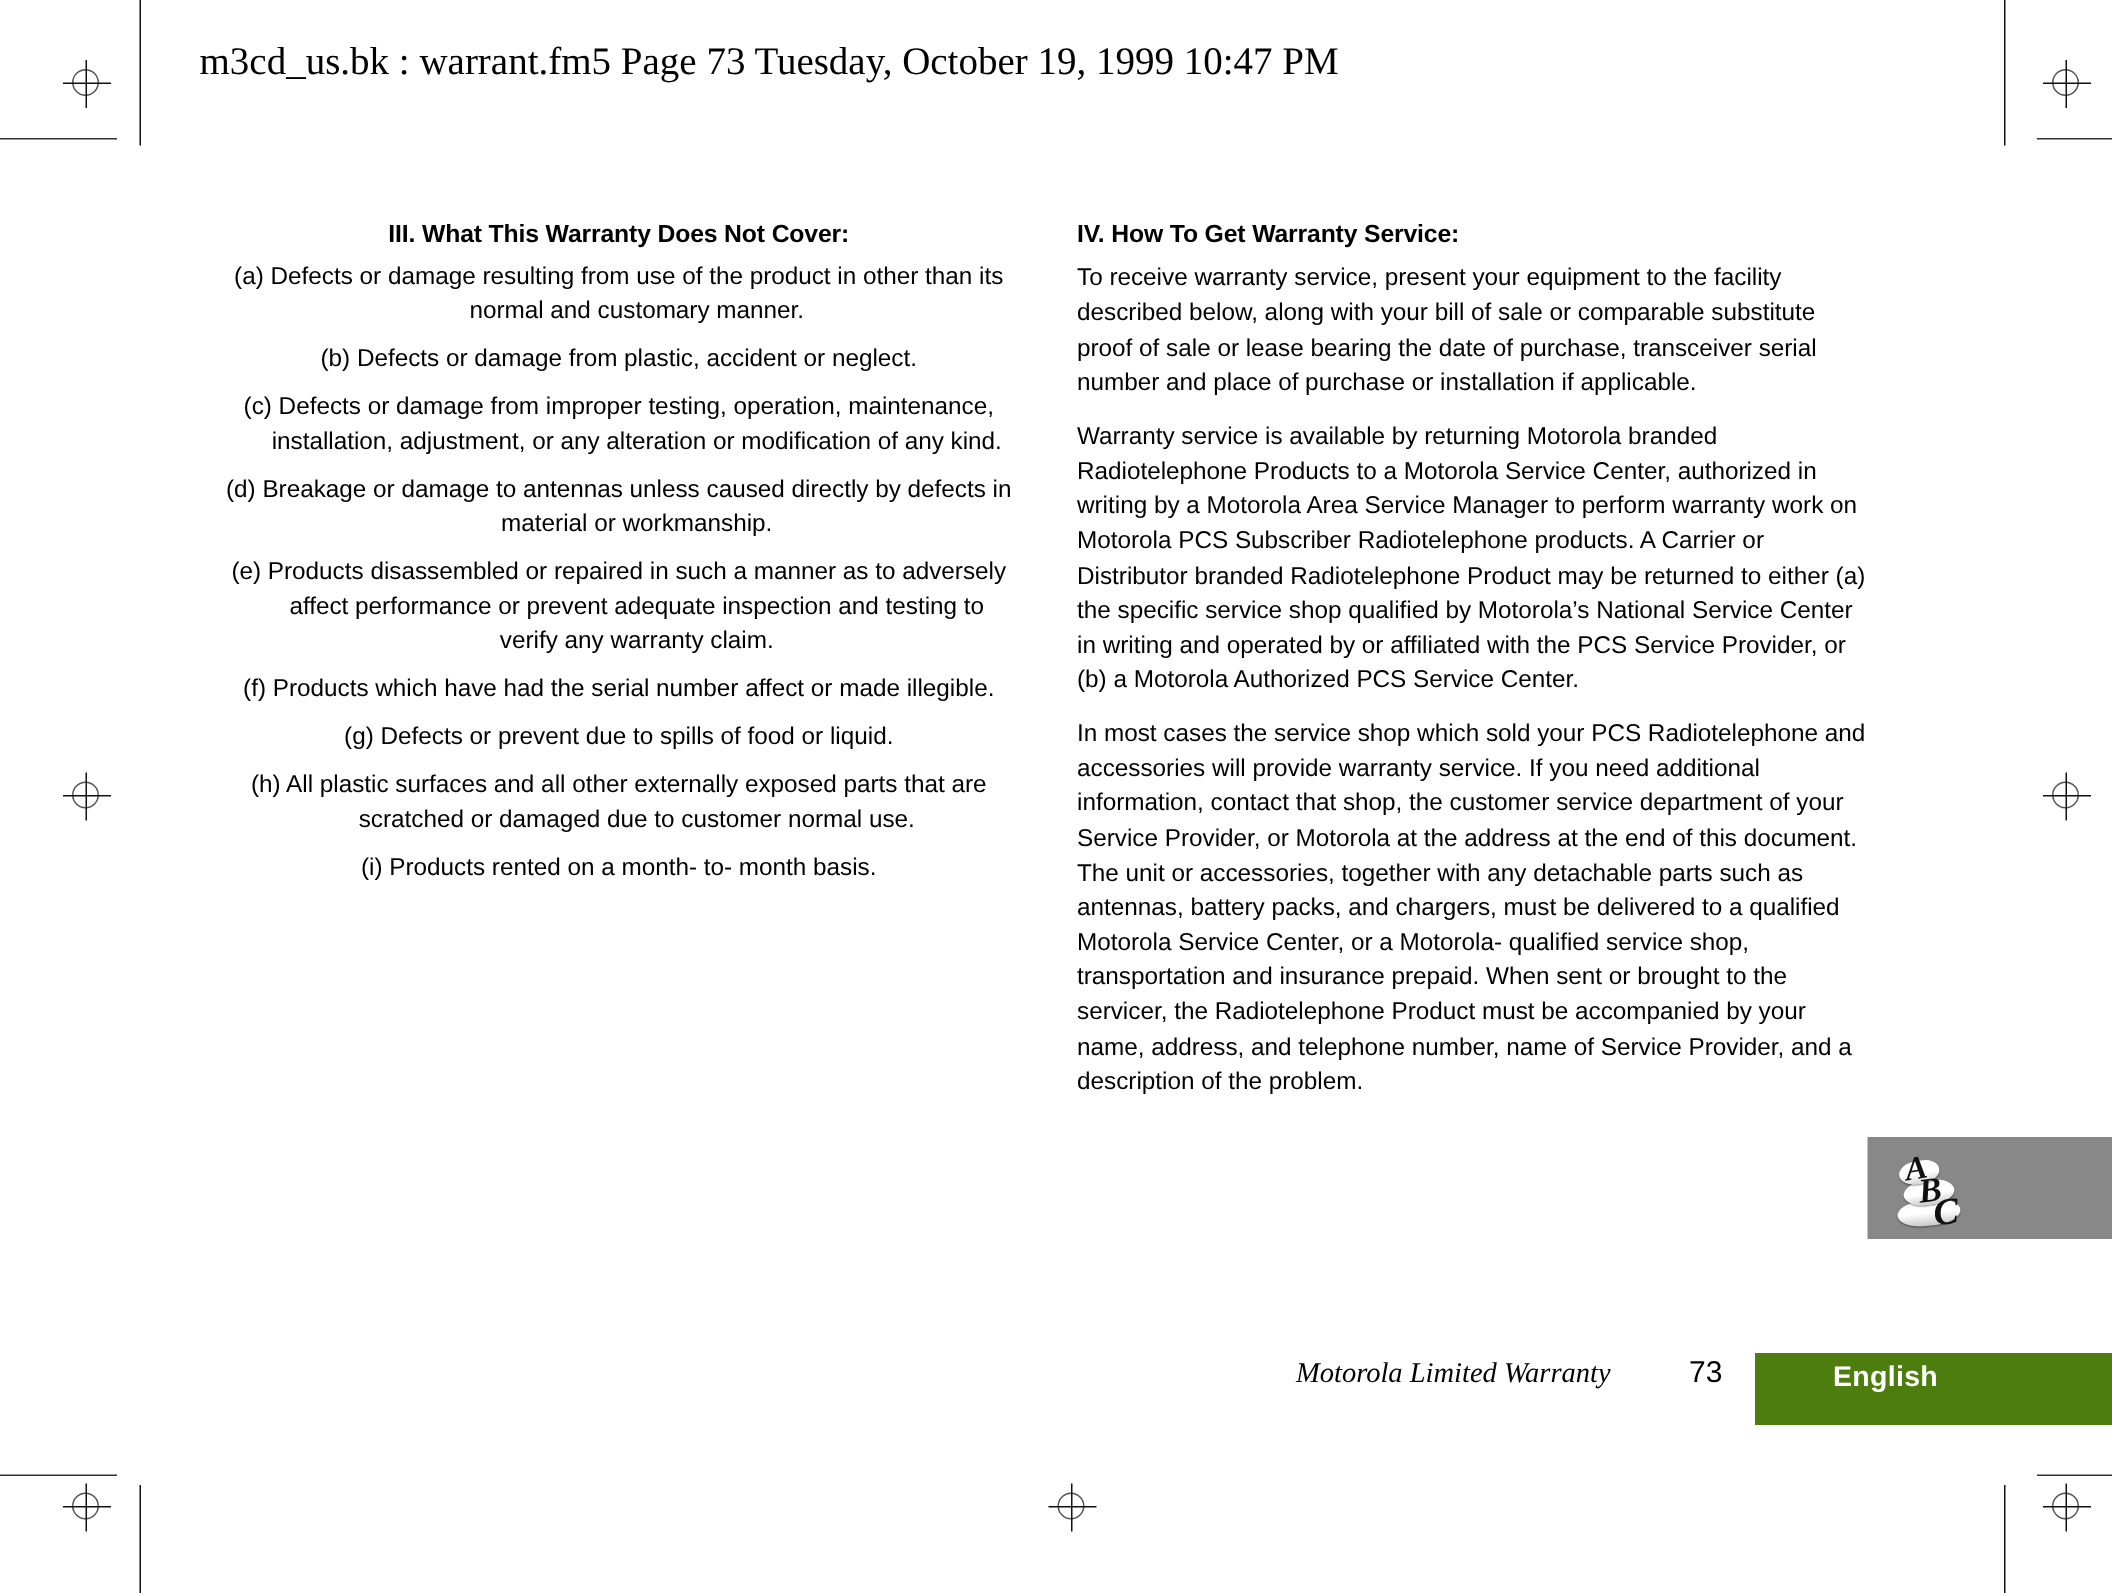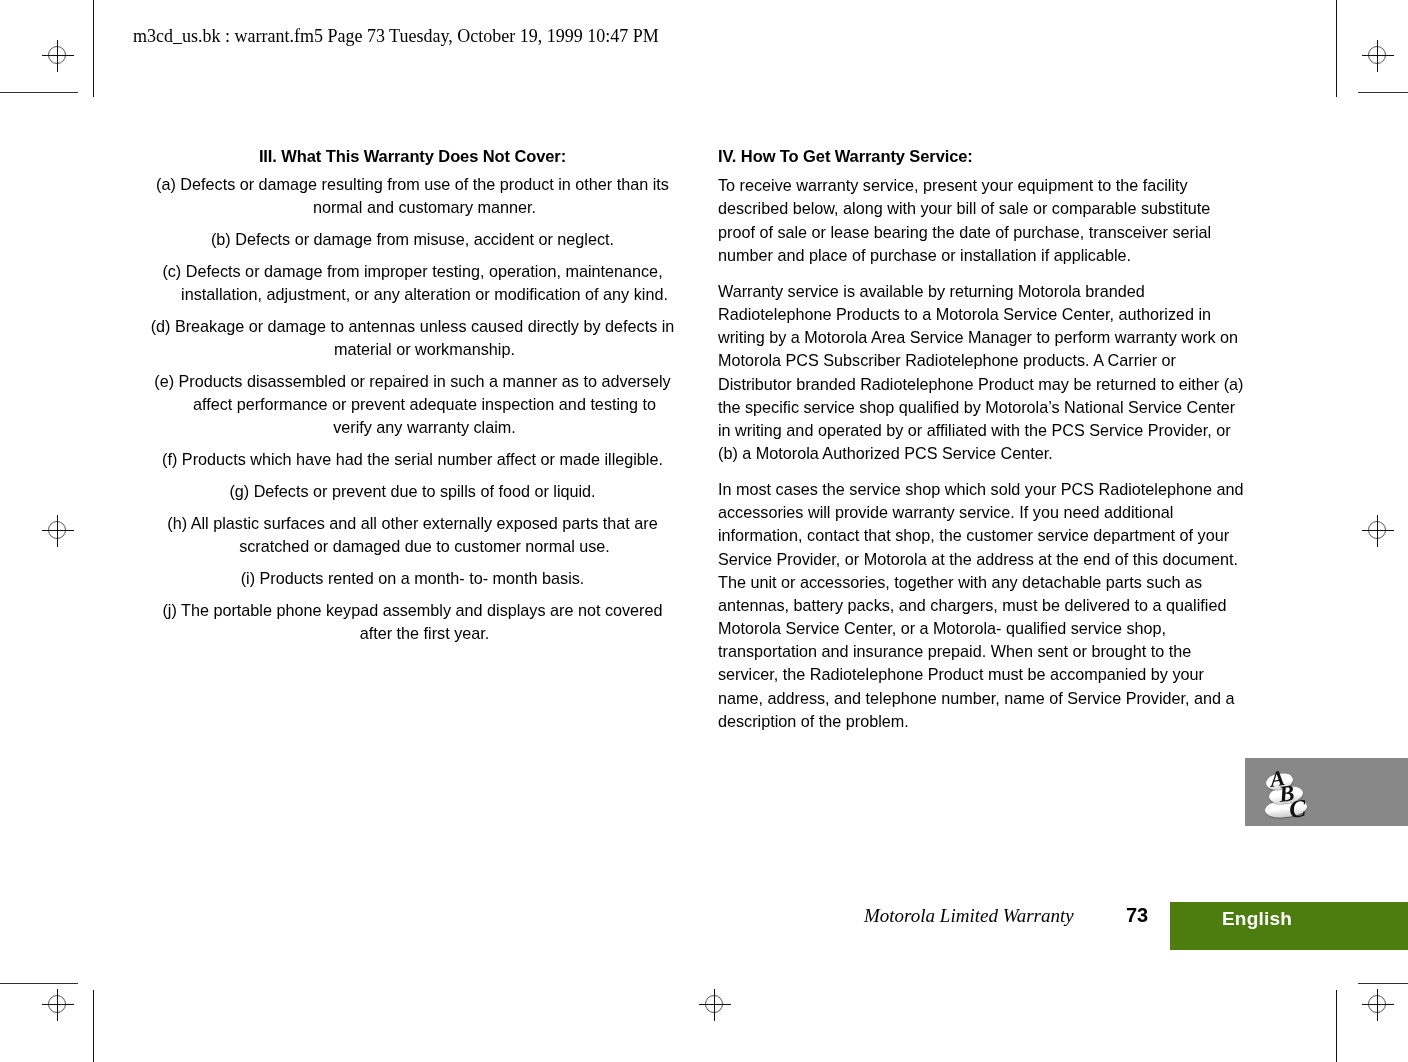--- a/index.html
+++ b/index.html
@@ -61,21 +61,21 @@
     width: 1px;
     background: #111;
   }
 
   
   #file-header {
     position: absolute;
     left: 133px;
     top: 26px;
     font-family: "Liberation Serif", serif;
-    font-size: 18px;
+    font-size: 26px;
     letter-spacing: 0px;
     color: #000;
     white-space: nowrap;
   }
 
   
   #col-left {
     position: absolute;
     left: 150px;
     top: 145px;
@@ -154,21 +154,21 @@
     font-family: "Liberation Serif", serif;
     font-style: italic;
     font-size: 19px;
     white-space: nowrap;
   }
   #footer-pagenum {
     position: absolute;
     left: 1126px;
     top: 904px;
     font-size: 20px;
-    font-weight: bold;
+    font-weight: normal;
     text-align: right;
   }
   #lang-tab {
     position: absolute;
     left: 1170px;
     top: 902px;
     width: 238px;
     height: 48px;
     background: #4d7c0f;
   }
@@ -231,29 +231,28 @@
     <div class="circ"></div>
       <div class="vline"></div>
       <div class="hline"></div>
   </div>
 
   <div id="file-header">m3cd_us.bk : warrant.fm5  Page 73  Tuesday, October 19, 1999  10:47 PM</div>
 
   <div id="col-left">
     <h2 class="sec-head">III. What This Warranty Does Not Cover:</h2>
     <p class="list-item">(a) Defects or damage resulting from use of the product in other than its normal and customary manner.</p>
-    <p class="list-item">(b) Defects or damage from misuse, accident or neglect.</p>
+    <p class="list-item">(b) Defects or damage from plastic, accident or neglect.</p>
     <p class="list-item">(c) Defects or damage from improper testing, operation, maintenance, installation, adjustment, or any alteration or modification of any kind.</p>
     <p class="list-item">(d) Breakage or damage to antennas unless caused directly by defects in material or workmanship.</p>
     <p class="list-item">(e) Products disassembled or repaired in such a manner as to adversely affect performance or prevent adequate inspection and testing to verify any warranty claim.</p>
     <p class="list-item">(f) Products which have had the serial number affect or made illegible.</p>
     <p class="list-item">(g) Defects or prevent due to spills of food or liquid.</p>
     <p class="list-item">(h) All plastic surfaces and all other externally exposed parts that are scratched or damaged due to customer normal use.</p>
     <p class="list-item">(i) Products rented on a month- to- month basis.</p>
-    <p class="list-item">(j) The portable phone keypad assembly and displays are not covered after the first year.</p>
   </div>
 
   <div id="col-right">
     <h2 class="sec-head">IV. How To Get Warranty Service:</h2>
     <p class="para">To receive warranty service, present your equipment to the facility described below, along with your bill of sale or comparable substitute proof of sale or lease bearing the date of purchase, transceiver serial number and place of purchase or installation if applicable.</p>
     <p class="para">Warranty service is available by returning Motorola branded Radiotelephone Products to a Motorola Service Center, authorized in writing by a Motorola Area Service Manager to perform warranty work on Motorola PCS Subscriber Radiotelephone products. A Carrier or Distributor branded Radiotelephone Product may be returned to either (a) the specific service shop qualified by Motorola’s National Service Center in writing and operated by or affiliated with the PCS Service Provider, or (b) a Motorola Authorized PCS Service Center.</p>
     <p class="para">In most cases the service shop which sold your PCS Radiotelephone and accessories will provide warranty service. If you need additional information, contact that shop, the customer service department of your Service Provider, or Motorola at the address at the end of this document. The unit or accessories, together with any detachable parts such as antennas, battery packs, and chargers, must be delivered to a qualified Motorola Service Center, or a Motorola- qualified service shop, transportation and insurance prepaid. When sent or brought to the servicer, the Radiotelephone Product must be accompanied by your name, address, and telephone number, name of Service Provider, and a description of the problem.</p>
   </div>
 
   <div id="abc-block">

